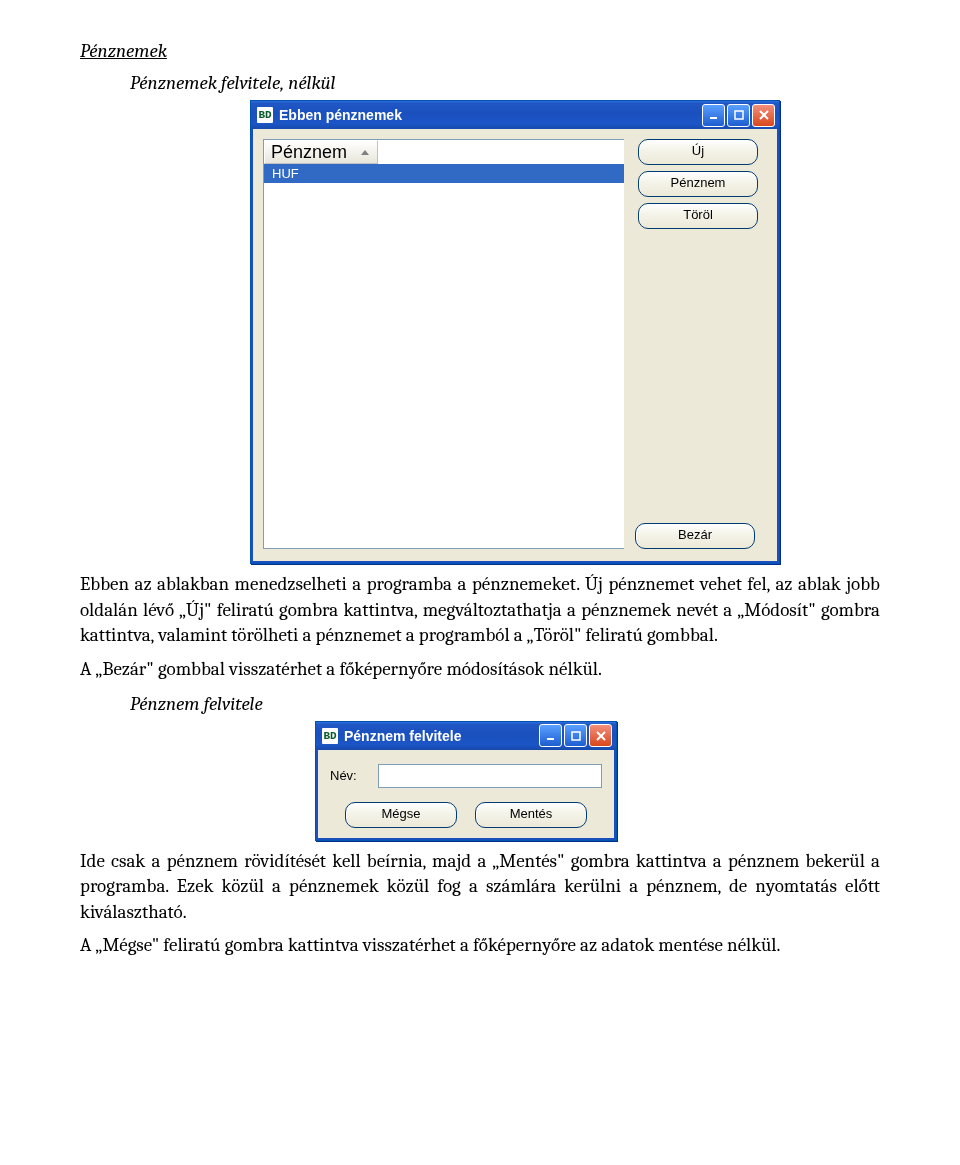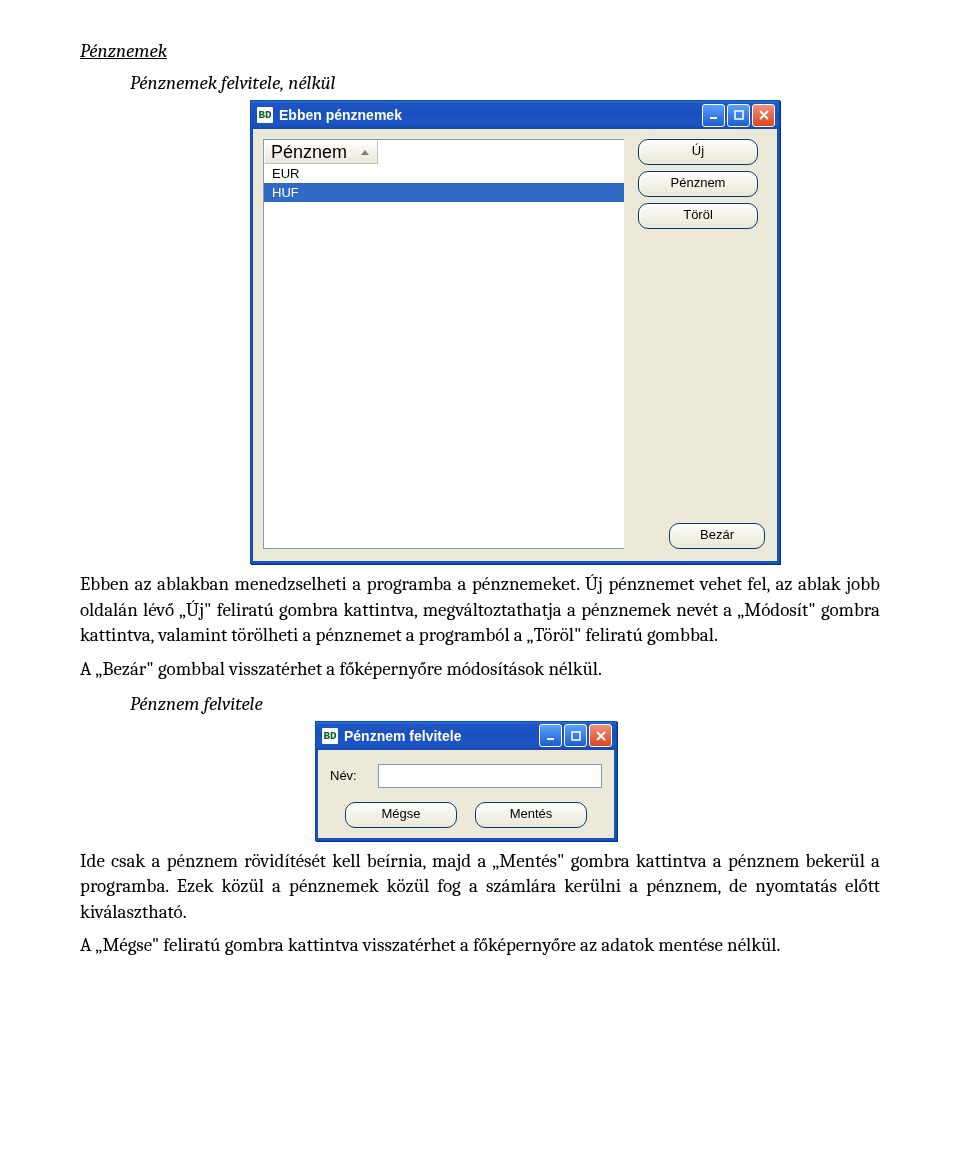--- a/index.html
+++ b/index.html
@@ -149,23 +149,23 @@
     background: linear-gradient(to bottom, #fff 0%, #f5f4ea 40%, #ece9d8 100%);
     font-family: Tahoma, sans-serif;
     font-size: 13px;
     text-align: center;
     line-height: 22px;
     cursor: pointer;
     box-shadow: inset 1px 1px 0 #fff;
   }
   .close-btn-row {
     position: absolute;
-    right: 12px;
+    right: 22px;
     bottom: 12px;
-    width: 96px;
+    width: 120px;
   }
 
   
   .win2 {
     margin-left: 235px;
     width: 300px;
   }
   .win2-body {
     border: 2px solid #1a50be;
     border-top: none;
@@ -226,21 +226,20 @@
           </svg>
       </div>
     </div>
   </div>
   <div class="win1-body">
     <div class="listpanel">
       <div class="colhead">
         <span>Pénznem</span>
         <span class="sortglyph"></span>
       </div>
-      <div class="listrow">EUR</div>
       <div class="listrow sel">HUF</div>
     </div>
     <div class="side-btns">
       <div class="xpbtn">Új</div>
       <div class="xpbtn">Pénznem</div>
       <div class="xpbtn">Töröl</div>
     </div>
     <div class="close-btn-row">
       <div class="xpbtn">Bezár</div>
     </div>

